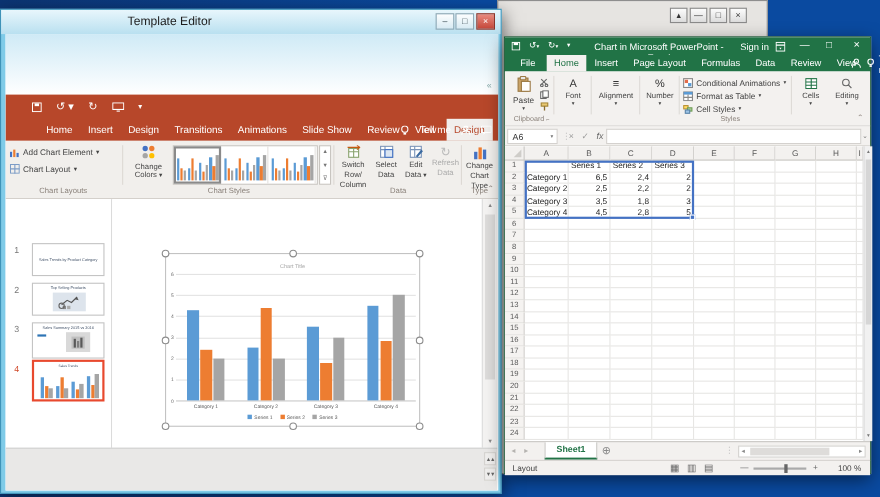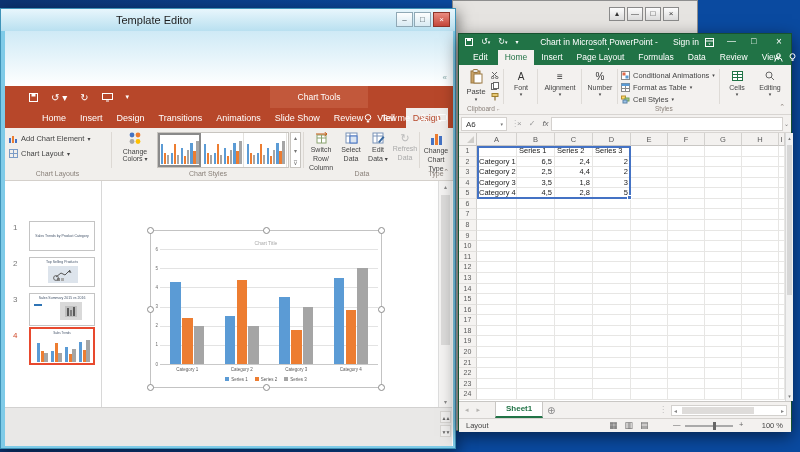--- a/index.html
+++ b/index.html
@@ -127,21 +127,20 @@
           <span>↺ ▾</span>
           <span>↻</span>
           <span class="ic">
               <svg width="11" height="9" viewBox="0 0 11 9">
                 <rect x="0.5" y="0.5" width="10" height="6" fill="none" stroke="#fff"></rect>
                 <rect x="4" y="7.5" width="3" height="1" fill="#fff"></rect>
               </svg>
             </span>
           <span style="font-size:7px">▾</span>
         </div>
-        <div id="ppt-ctx-block">Chart Tools</div>
         <div id="ppt-tabrow">
           <div id="ppt-tabs">
               <div class="ptab">Home</div>
               <div class="ptab">Insert</div>
               <div class="ptab">Design</div>
               <div class="ptab">Transitions</div>
               <div class="ptab">Animations</div>
               <div class="ptab">Slide Show</div>
               <div class="ptab">Review</div>
               <div class="ptab">View</div>
@@ -459,21 +458,21 @@
             <path d="M3.5 5.5 L4.5 7 L5.5 5.5 Z" fill="#fff"></path>
           </svg>
         </span>
       <div style="position:absolute;left:268px;top:2px;font-size:9px">—</div>
       <div style="position:absolute;left:292px;top:2px;font-size:9px">□</div>
       <div style="position:absolute;left:317px;top:2px;font-size:10px">×</div>
     </div>
 
     <div id="xl-tabrow">
       <div id="xl-tabs" style="display:flex;margin-left:4px">
-          <div class="xtab file">Edit</div>
+          <div class="xtab file">File</div>
           <div class="xtab act">Home</div>
           <div class="xtab">Insert</div>
           <div class="xtab">Page Layout</div>
           <div class="xtab">Formulas</div>
           <div class="xtab">Data</div>
           <div class="xtab">Review</div>
           <div class="xtab">View</div>
         </div>
       <div style="display:flex;align-items:center;gap:4px;margin-left:2px">
         <span class="ic">
@@ -656,21 +655,21 @@
             <div class="cell" style="width: 37px;"></div>
             <div class="cell" style="width: 37px;"></div>
             <div class="cell" style="width: 37px;"></div>
             <div class="cell" style="width: 37px;"></div>
             <div class="cell" style="width: 6px;"></div>
           </div>
           <div class="xrow">
             <div class="rn">3</div>
             <div class="cell" style="width: 40px;">Category 2</div>
             <div class="cell num" style="width: 38px;">2,5</div>
-            <div class="cell num" style="width: 38px;">4,4</div>
+            <div class="cell num" style="width: 38px;">2,2</div>
             <div class="cell num" style="width: 38px;">2</div>
             <div class="cell" style="width: 37px;"></div>
             <div class="cell" style="width: 37px;"></div>
             <div class="cell" style="width: 37px;"></div>
             <div class="cell" style="width: 37px;"></div>
             <div class="cell" style="width: 6px;"></div>
           </div>
           <div class="xrow">
             <div class="rn">4</div>
             <div class="cell" style="width: 40px;">Category 3</div>

